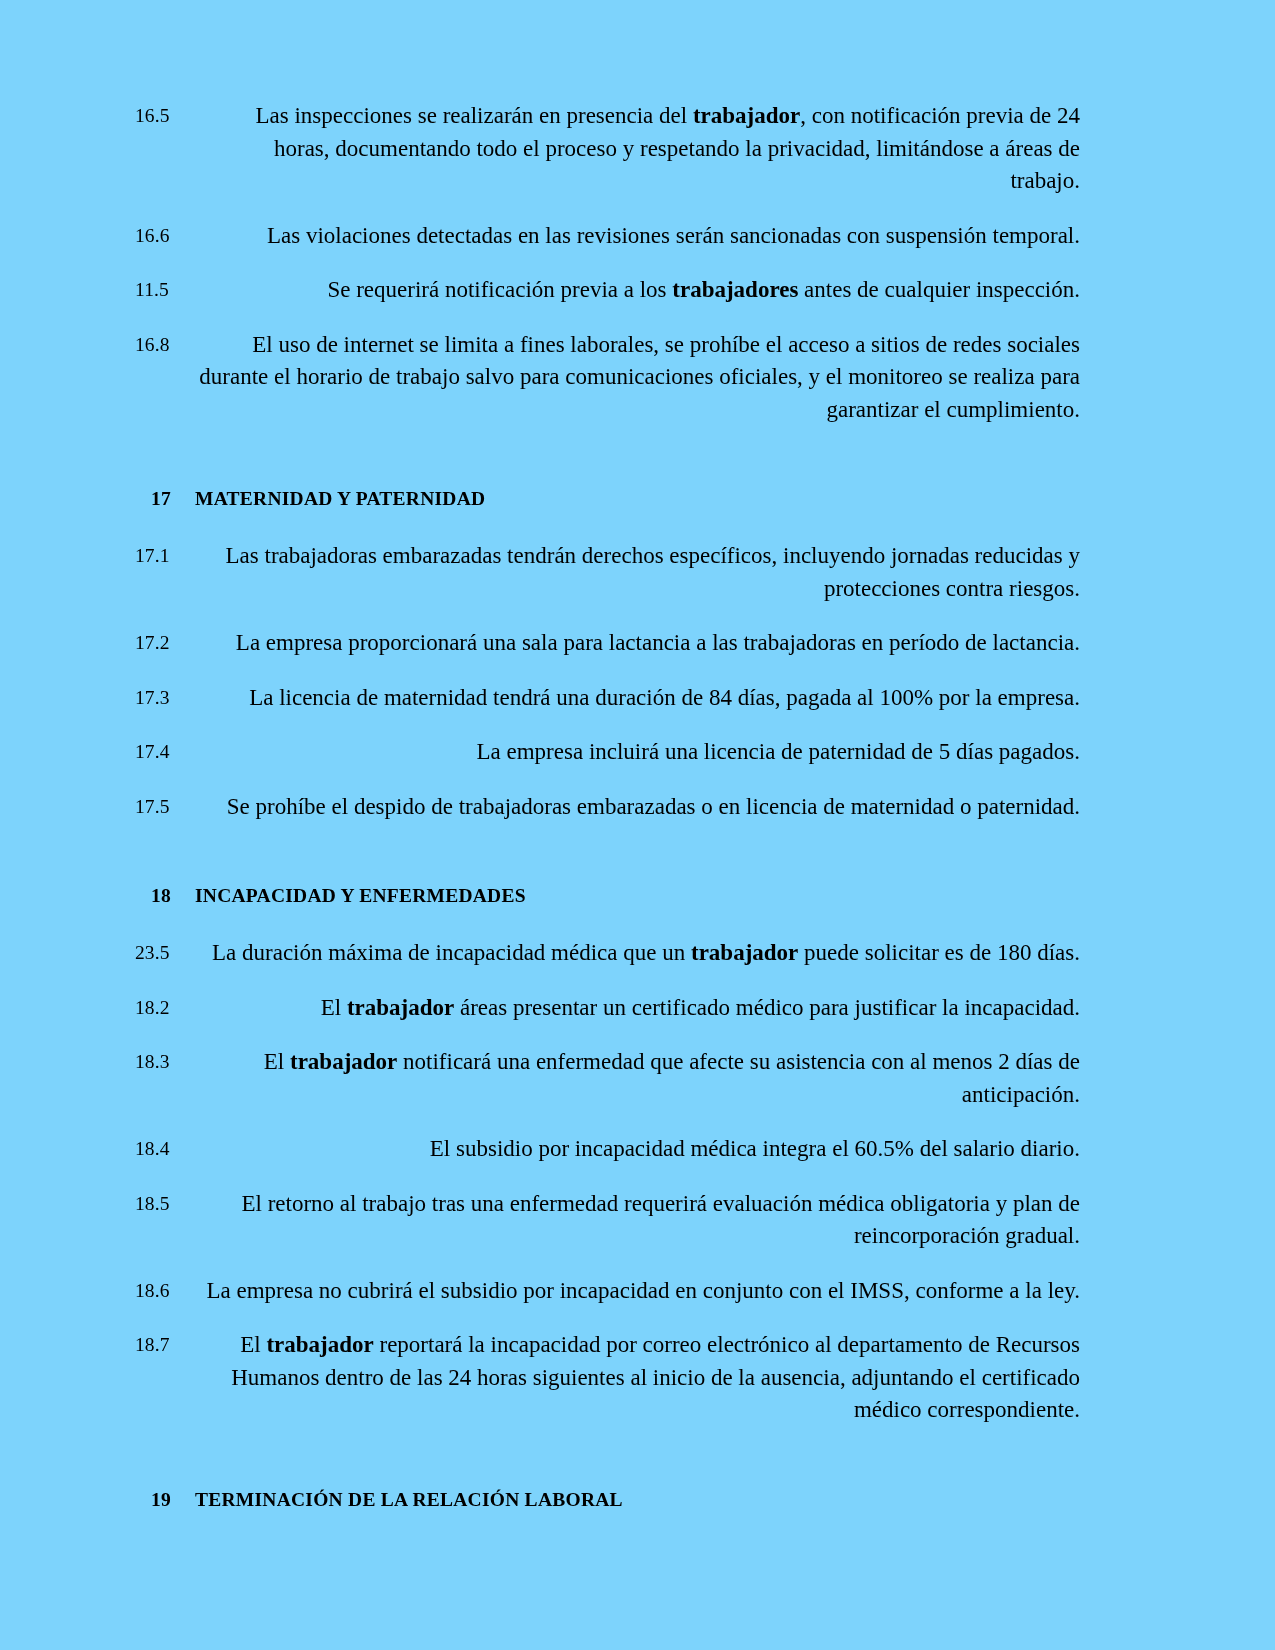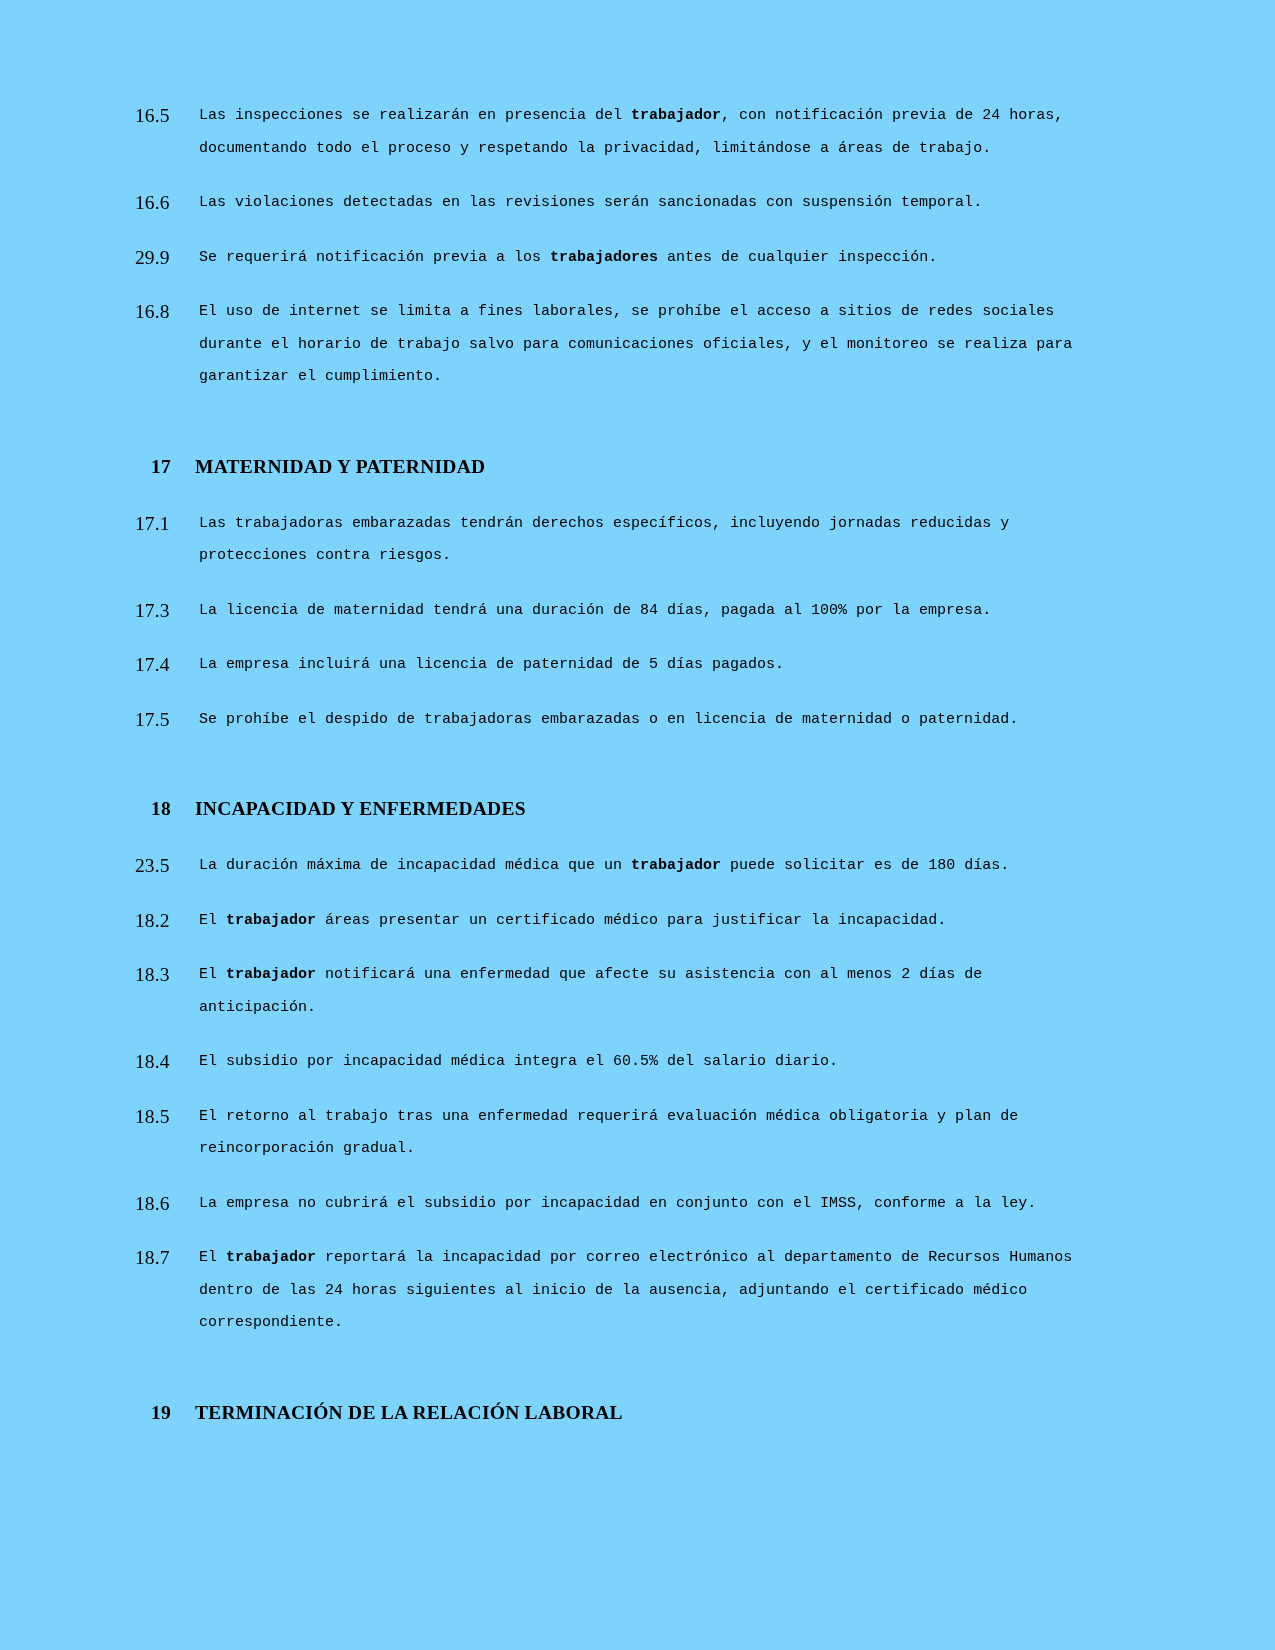--- a/index.html
+++ b/index.html
@@ -35,25 +35,24 @@
   .clause-number {
     flex: 0 0 auto;
     width: 64px;
     font-size: 19.5px;
     line-height: 32.5px;
     letter-spacing: 0.1px;
     white-space: nowrap;
   }
   .clause-text {
     flex: 1 1 auto;
-    font-size: 15px;
+    font-size: 23px;
     line-height: 32.5px;
-    text-align: left;
+    text-align: right;
     hyphens: none;
-    font-family: Liberation Mono, monospace;
   }
   .clause-text b,
   .clause-text strong {
     font-weight: 700;
   }
   
   .section-heading {
     display: flex;
     align-items: flex-start;
     margin-top: 62px;
@@ -88,37 +87,41 @@
     <div class="section-block">
         <div class="clause">
           <div class="clause-number">16.5</div>
           <div class="clause-text"><span>Las inspecciones se realizarán en presencia del </span><b>trabajador</b><span>, con notificación previa de 24 horas, documentando todo el proceso y respetando la privacidad, limitándose a áreas de trabajo.</span></div>
         </div>
         <div class="clause">
           <div class="clause-number">16.6</div>
           <div class="clause-text"><span>Las violaciones detectadas en las revisiones serán sancionadas con suspensión temporal.</span></div>
         </div>
         <div class="clause">
-          <div class="clause-number">29.9</div>
+          <div class="clause-number">11.5</div>
           <div class="clause-text"><span>Se requerirá notificación previa a los </span><b>trabajadores</b><span> antes de cualquier inspección.</span></div>
         </div>
         <div class="clause">
           <div class="clause-number">16.8</div>
           <div class="clause-text"><span>El uso de internet se limita a fines laborales, se prohíbe el acceso a sitios de redes sociales durante el horario de trabajo salvo para comunicaciones oficiales, y el monitoreo se realiza para garantizar el cumplimiento.</span></div>
         </div>
       </div>
 
     <div class="section-heading">
       <div class="section-number">17</div>
       <div class="section-title">MATERNIDAD Y PATERNIDAD</div>
     </div>
     <div class="section-block">
         <div class="clause">
           <div class="clause-number">17.1</div>
           <div class="clause-text"><span>Las trabajadoras embarazadas tendrán derechos específicos, incluyendo jornadas reducidas y protecciones contra riesgos.</span></div>
+        </div>
+        <div class="clause">
+          <div class="clause-number">17.2</div>
+          <div class="clause-text"><span>La empresa proporcionará una sala para lactancia a las trabajadoras en período de lactancia.</span></div>
         </div>
         <div class="clause">
           <div class="clause-number">17.3</div>
           <div class="clause-text"><span>La licencia de maternidad tendrá una duración de 84 días, pagada al 100% por la empresa.</span></div>
         </div>
         <div class="clause">
           <div class="clause-number">17.4</div>
           <div class="clause-text"><span>La empresa incluirá una licencia de paternidad de 5 días pagados.</span></div>
         </div>
         <div class="clause">

